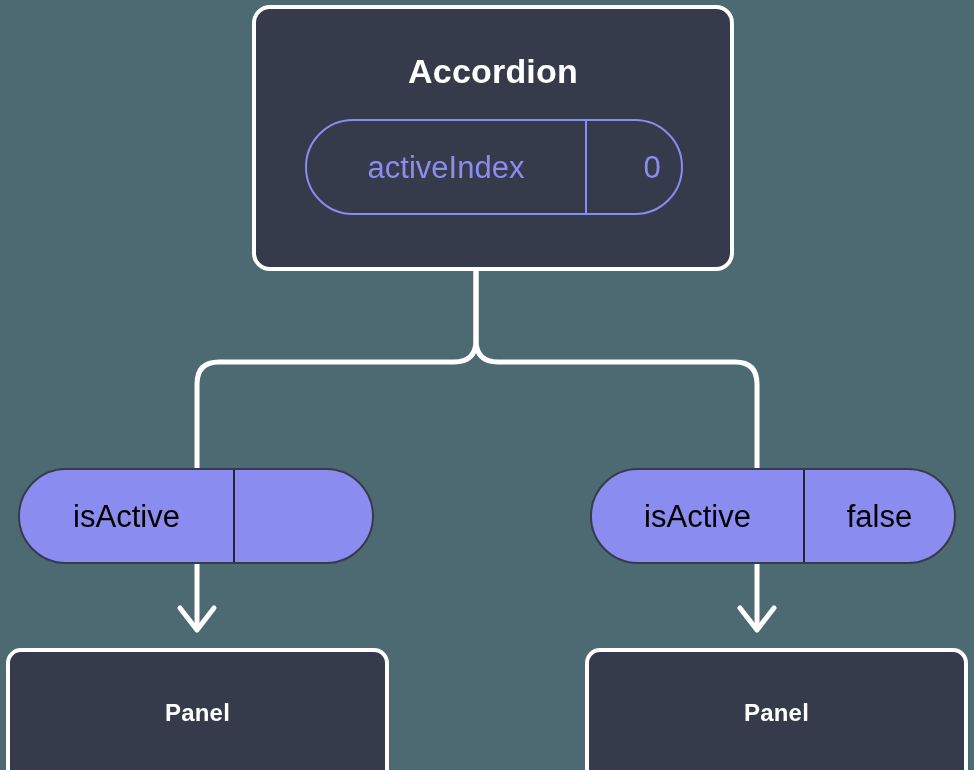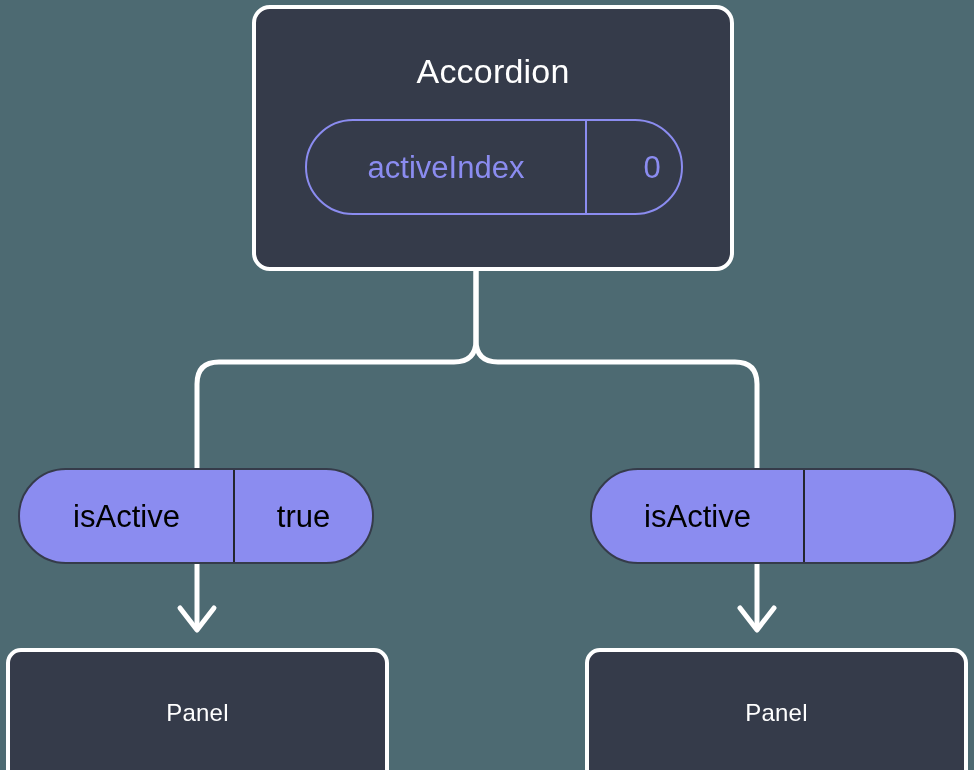--- a/index.html
+++ b/index.html
@@ -50,21 +50,21 @@
     height: 266px;
     border-radius: 18px;
     justify-content: flex-start;
   }
 
   .card-title {
     color: #ffffff;
     font-size: 34px;
     letter-spacing: 0.2px;
     line-height: 1;
-    font-weight: 400;
+    font-weight: 700;
   }
 
   #root-card .card-title {
     margin-top: 45px;
   }
 
   .panel-card {
     width: 383px;
     height: 136px;
     top: 648px;
@@ -171,25 +171,25 @@
     <div class="card-title">Accordion</div>
   </div>
 
   <div class="pill" id="prop-pill">
     <div class="seg seg-key">activeIndex</div>
     <div class="seg seg-val">0</div>
   </div>
 
   <div class="pill pill-filled" id="state-pill-left">
     <div class="seg seg-key">isActive</div>
-    <div class="seg seg-val">true</div>
   </div>
 
   <div class="pill pill-filled" id="state-pill-right">
     <div class="seg seg-key">isActive</div>
+    <div class="seg seg-val">false</div>
   </div>
 
   <div class="card panel-card" id="panel-left">
     <div class="card-title">Panel</div>
   </div>
 
   <div class="card panel-card" id="panel-right">
     <div class="card-title">Panel</div>
   </div>
 

